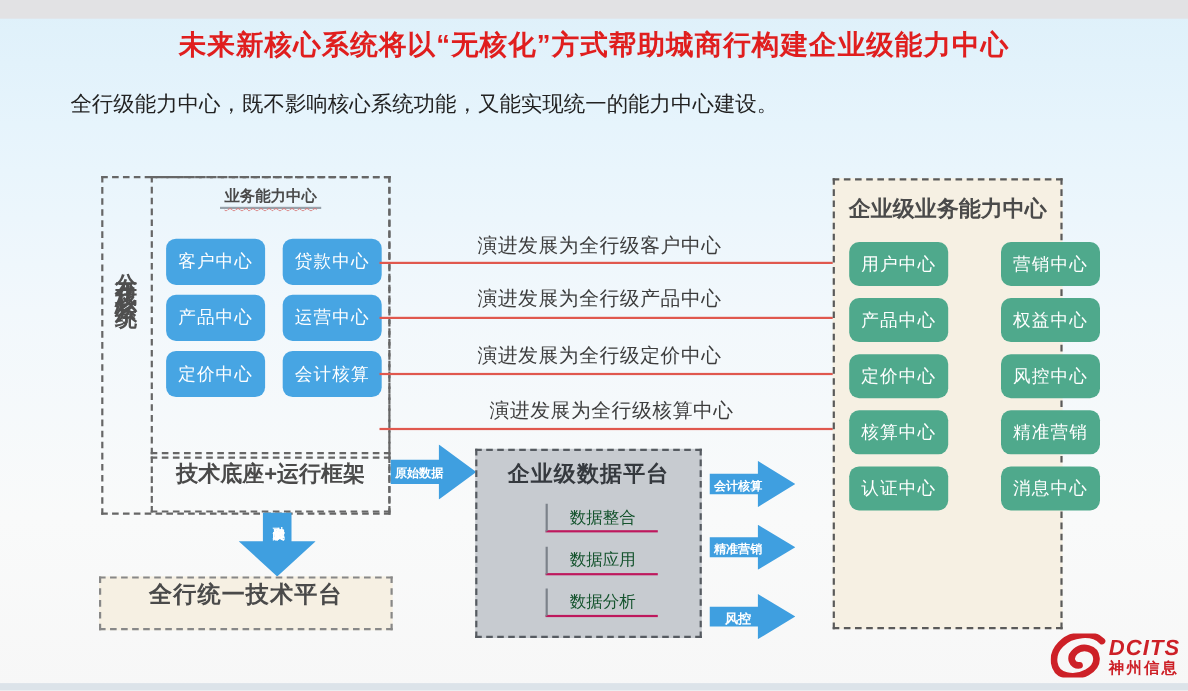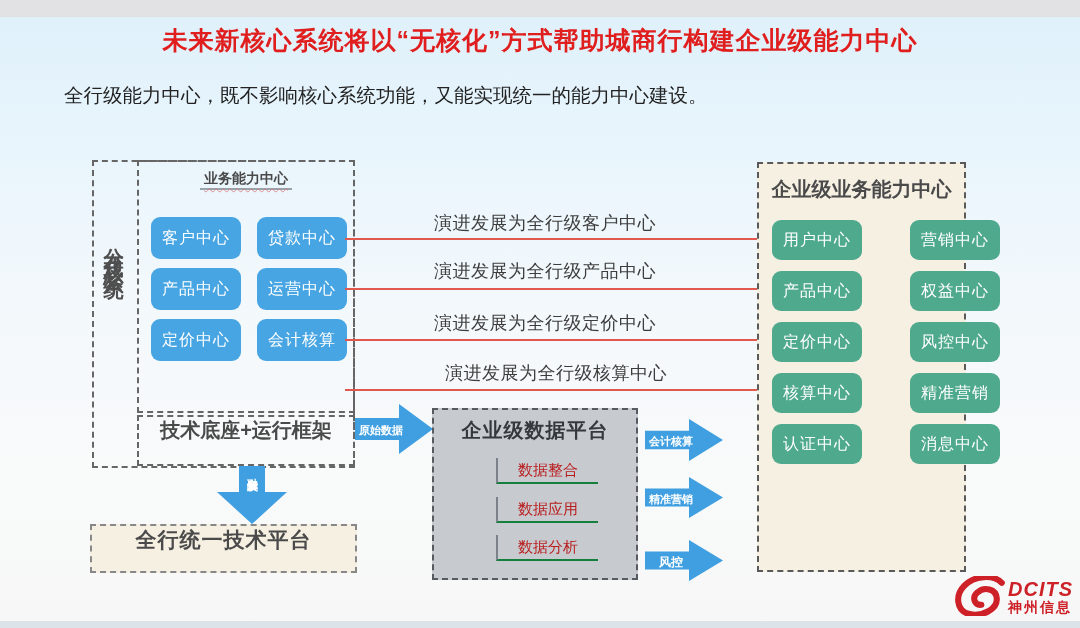--- a/index.html
+++ b/index.html
@@ -34,22 +34,22 @@
   .grid-right{display:grid;grid-template-columns:90px 90px;grid-auto-rows:40px;
     column-gap:48px;row-gap:11px;}
   .center-text{display:flex;align-items:flex-start;justify-content:center;}
   .evo-label{width:260px;text-align:center;font-size:18px;color:#3d3d3d;letter-spacing:0.5px;}
   .evo-line{height:2px;background:var(--c-red-arrow,#e0584e);}
   .evo-head{width:0;height:0;border-left:12px solid var(--c-red-arrow,#e0584e);
     border-top:5px solid transparent;border-bottom:5px solid transparent;}
   .blue-arrow{color:var(--c-blue-arrow,#3f9fe0);}
   .arrow-text{position:absolute;color:#fff;font-weight:bold;text-align:center;}
   .gray-box{background:var(--c-gray-box,#c7cbd0);border:2px dashed #565b61;}
-  .gray-item{border-left:2px solid #7c828a;border-bottom:2px solid #15803d;
-    font-size:15px;color:#b91c1c;display:flex;align-items:center;justify-content:center;}
+  .gray-item{border-left:2px solid #7c828a;border-bottom:2px solid #be185d;
+    font-size:15px;color:#14532d;display:flex;align-items:center;justify-content:center;}
   .beige{background:var(--c-beige,#f6f0e3);}
   .plat-text{font-size:21px;color:#4a4a4a;font-weight:bold;letter-spacing:1px;}
   .logo-brand{font-size:20px;font-weight:bold;font-style:italic;color:var(--c-logo-red,#cd2027);
     letter-spacing:1px;}
   .logo-company{font-size:14px;font-weight:bold;color:var(--c-logo-red,#cd2027);letter-spacing:2px;}
 </style>
 </head>
 <body>
 
 <div class="stage">

